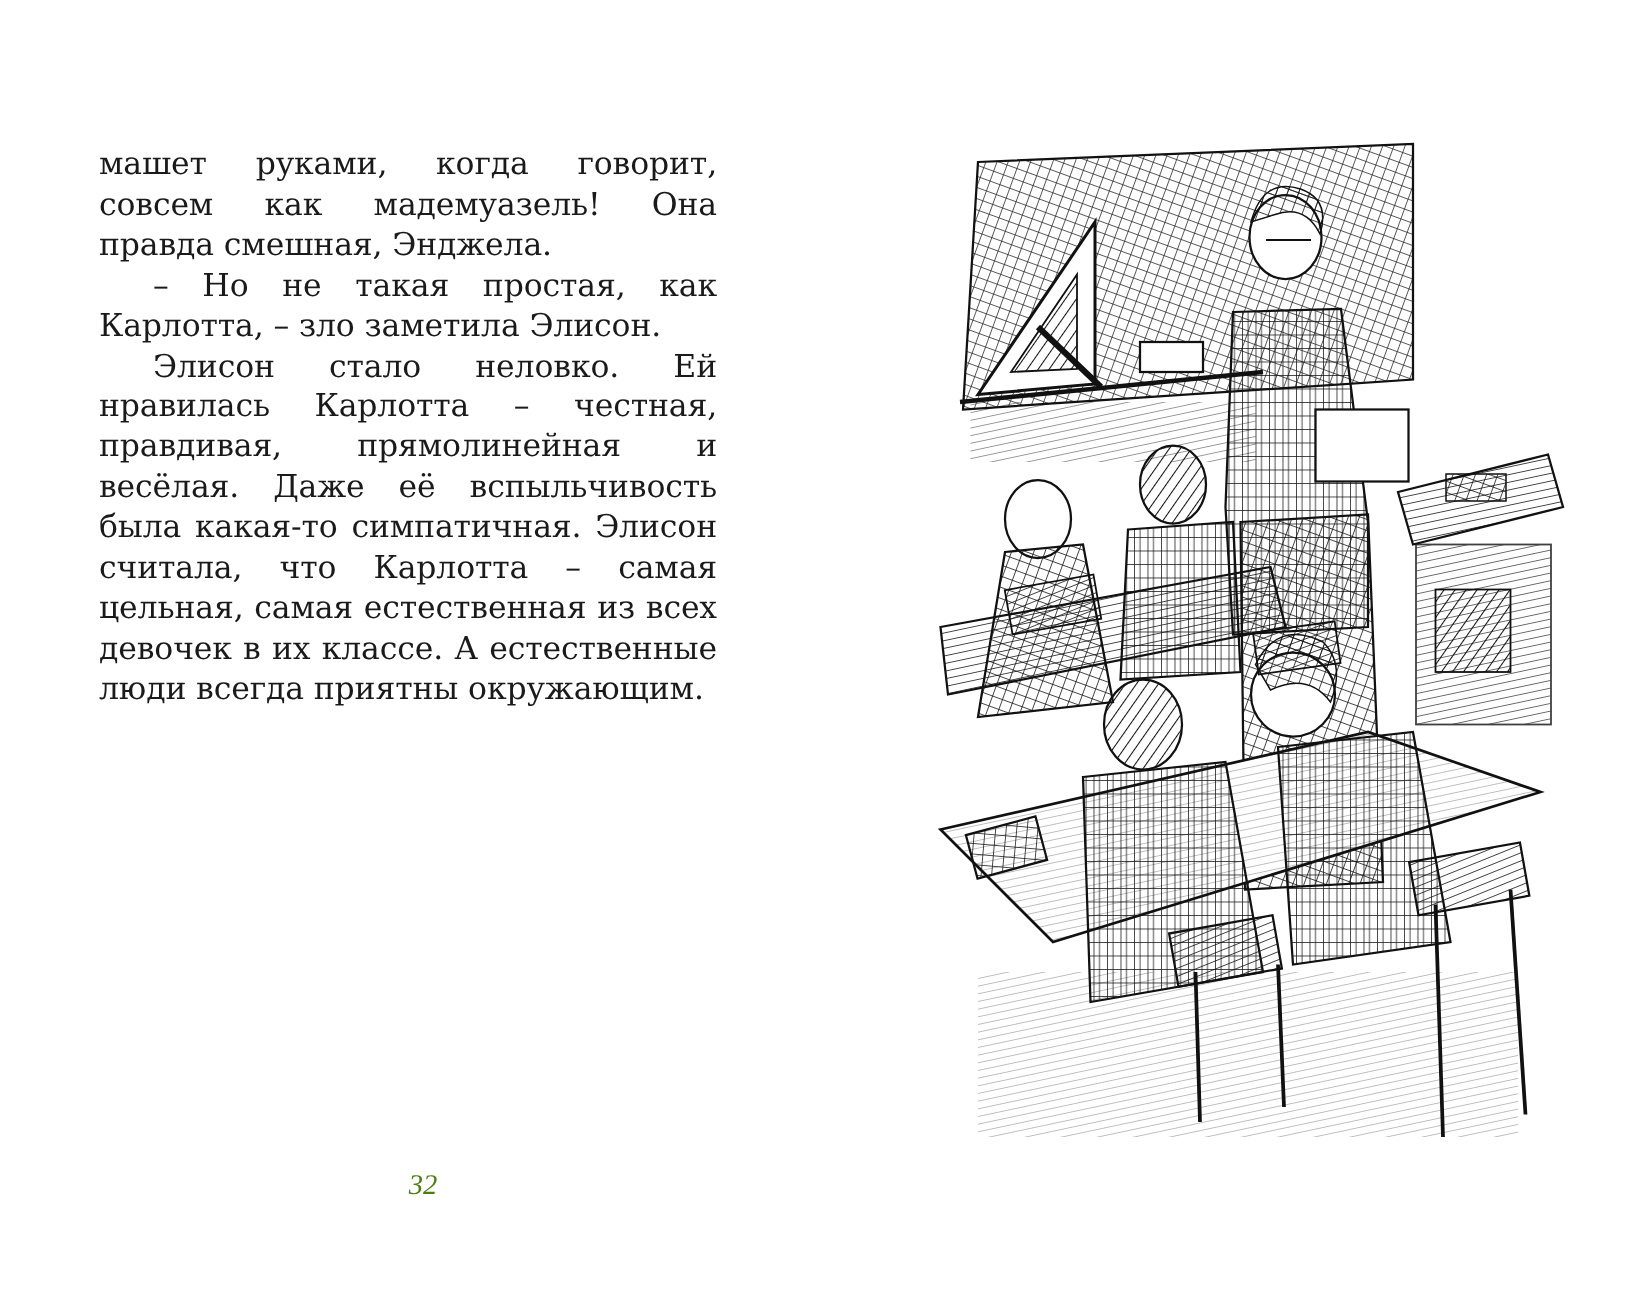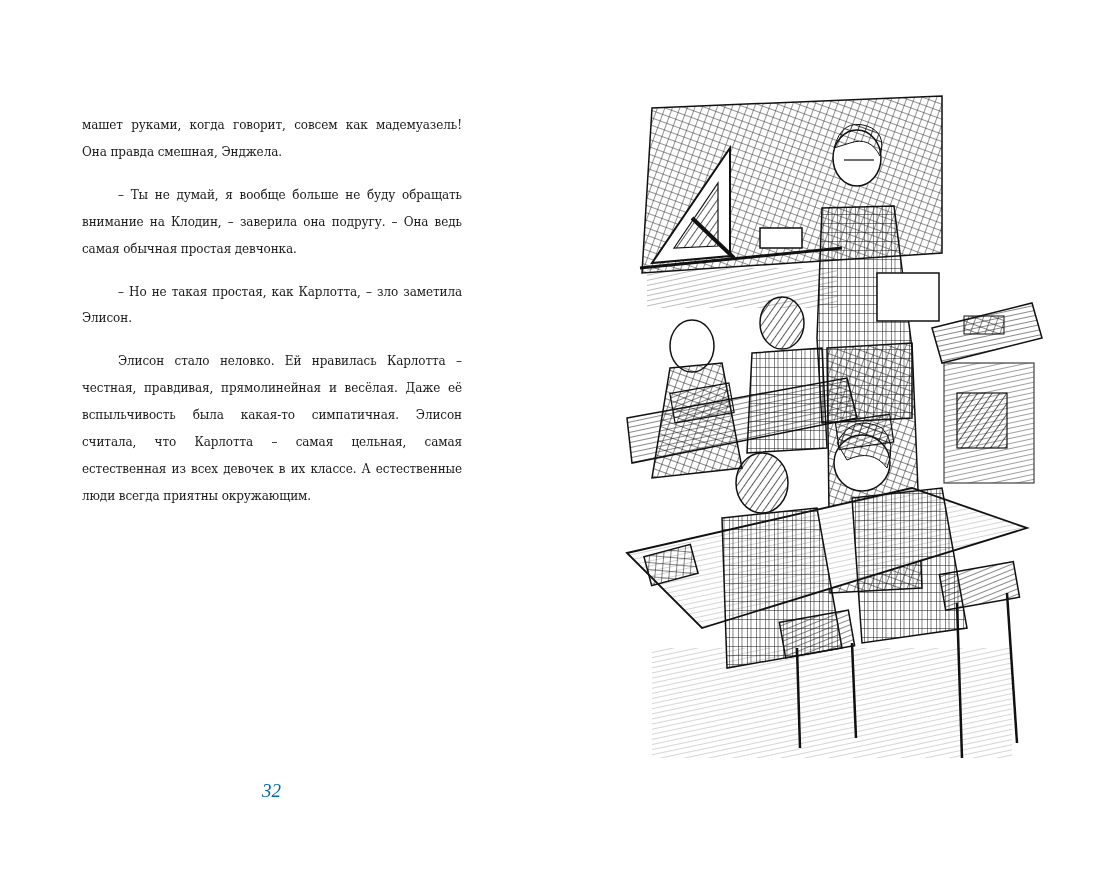--- a/index.html
+++ b/index.html
@@ -4,39 +4,38 @@
   <style>
     html, body { margin:0; padding:0; }
     body {
       width:1100px; height:873px; background:#ffffff; position:relative; overflow:hidden;
       font-family: "DejaVu Serif", "Liberation Serif", serif; color:#1a1a1a;
     }
     .page-left {
       position:absolute; left:66px; top:96px; width:412px;
     }
     .para {
-      margin:16px; font-size:12px; line-height:26.9px; text-align:justify;
+      margin:0; font-size:21px; line-height:26.9px; text-align:justify;
       text-indent:36px; letter-spacing:-0.1px;
     }
     .para.cont { text-indent:0; }
     .page-number {
-      position:absolute; left:262px; top:780px; width:40px; text-align:left;
-      font-family:"Liberation Serif", serif; font-style:italic; font-size:19px; color:#0369a1;
+      position:absolute; left:262px; top:780px; width:40px; text-align:center;
+      font-family:"Liberation Serif", serif; font-style:italic; font-size:19px; color:#4d7c0f;
     }
     .illustration {
       position:absolute; left:612px; top:88px; width:440px; height:690px;
     }
     .illustration svg { width:100%; height:100%; display:block; }
   </style>
 </head>
 <body>
 
 <div class="page-left">
   <p class="para cont">машет руками, когда говорит, совсем как мадемуазель! Она правда смешная, Энджела.</p>
-  <p class="para">– Ты не думай, я вообще больше не буду обращать внимание на Клодин, – заверила она подругу. – Она ведь самая обычная простая девчонка.</p>
   <p class="para">– Но не такая простая, как Карлотта, – зло заметила Элисон.</p>
   <p class="para">Элисон стало неловко. Ей нравилась Карлотта – честная, правдивая, прямолинейная и весёлая. Даже её вспыльчивость была какая-то симпатичная. Элисон считала, что Карлотта – самая цельная, самая естественная из всех девочек в их классе. А естественные люди всегда приятны окружающим.</p>
 
 </div>
 
 <div class="page-number">32</div>
 
 <div class="illustration">
   <svg viewBox="0 0 440 690">
     <defs>

